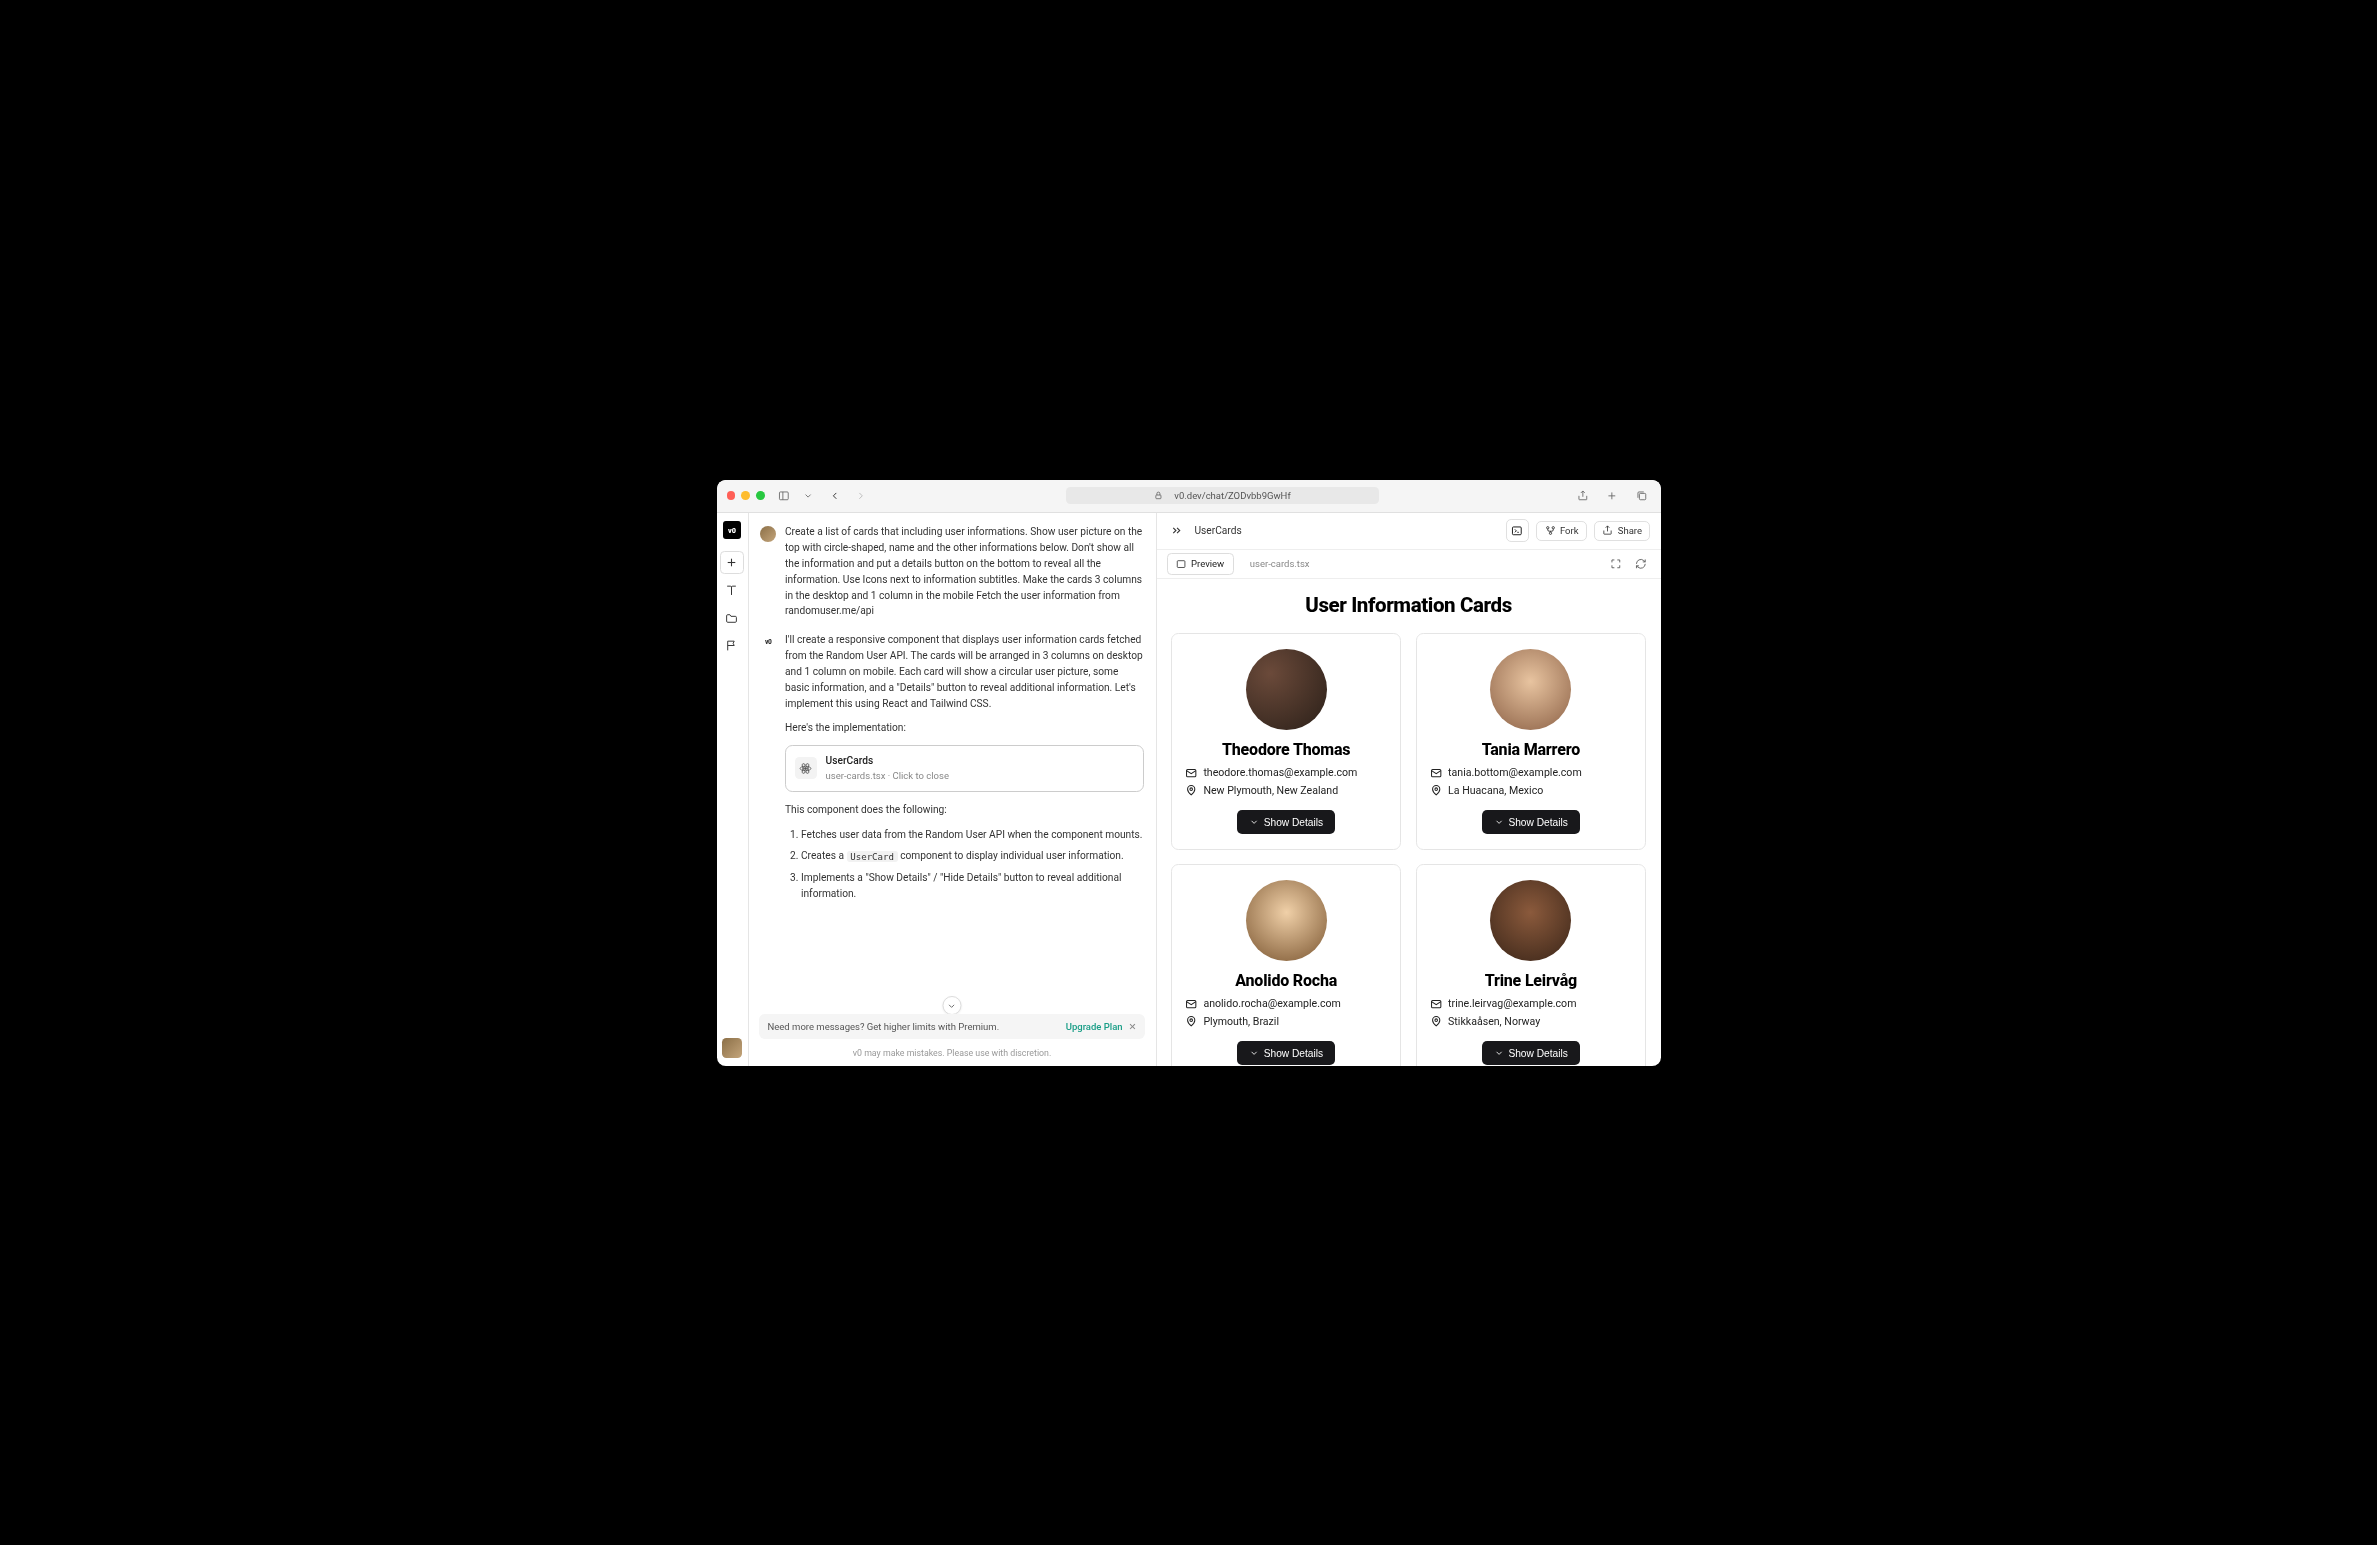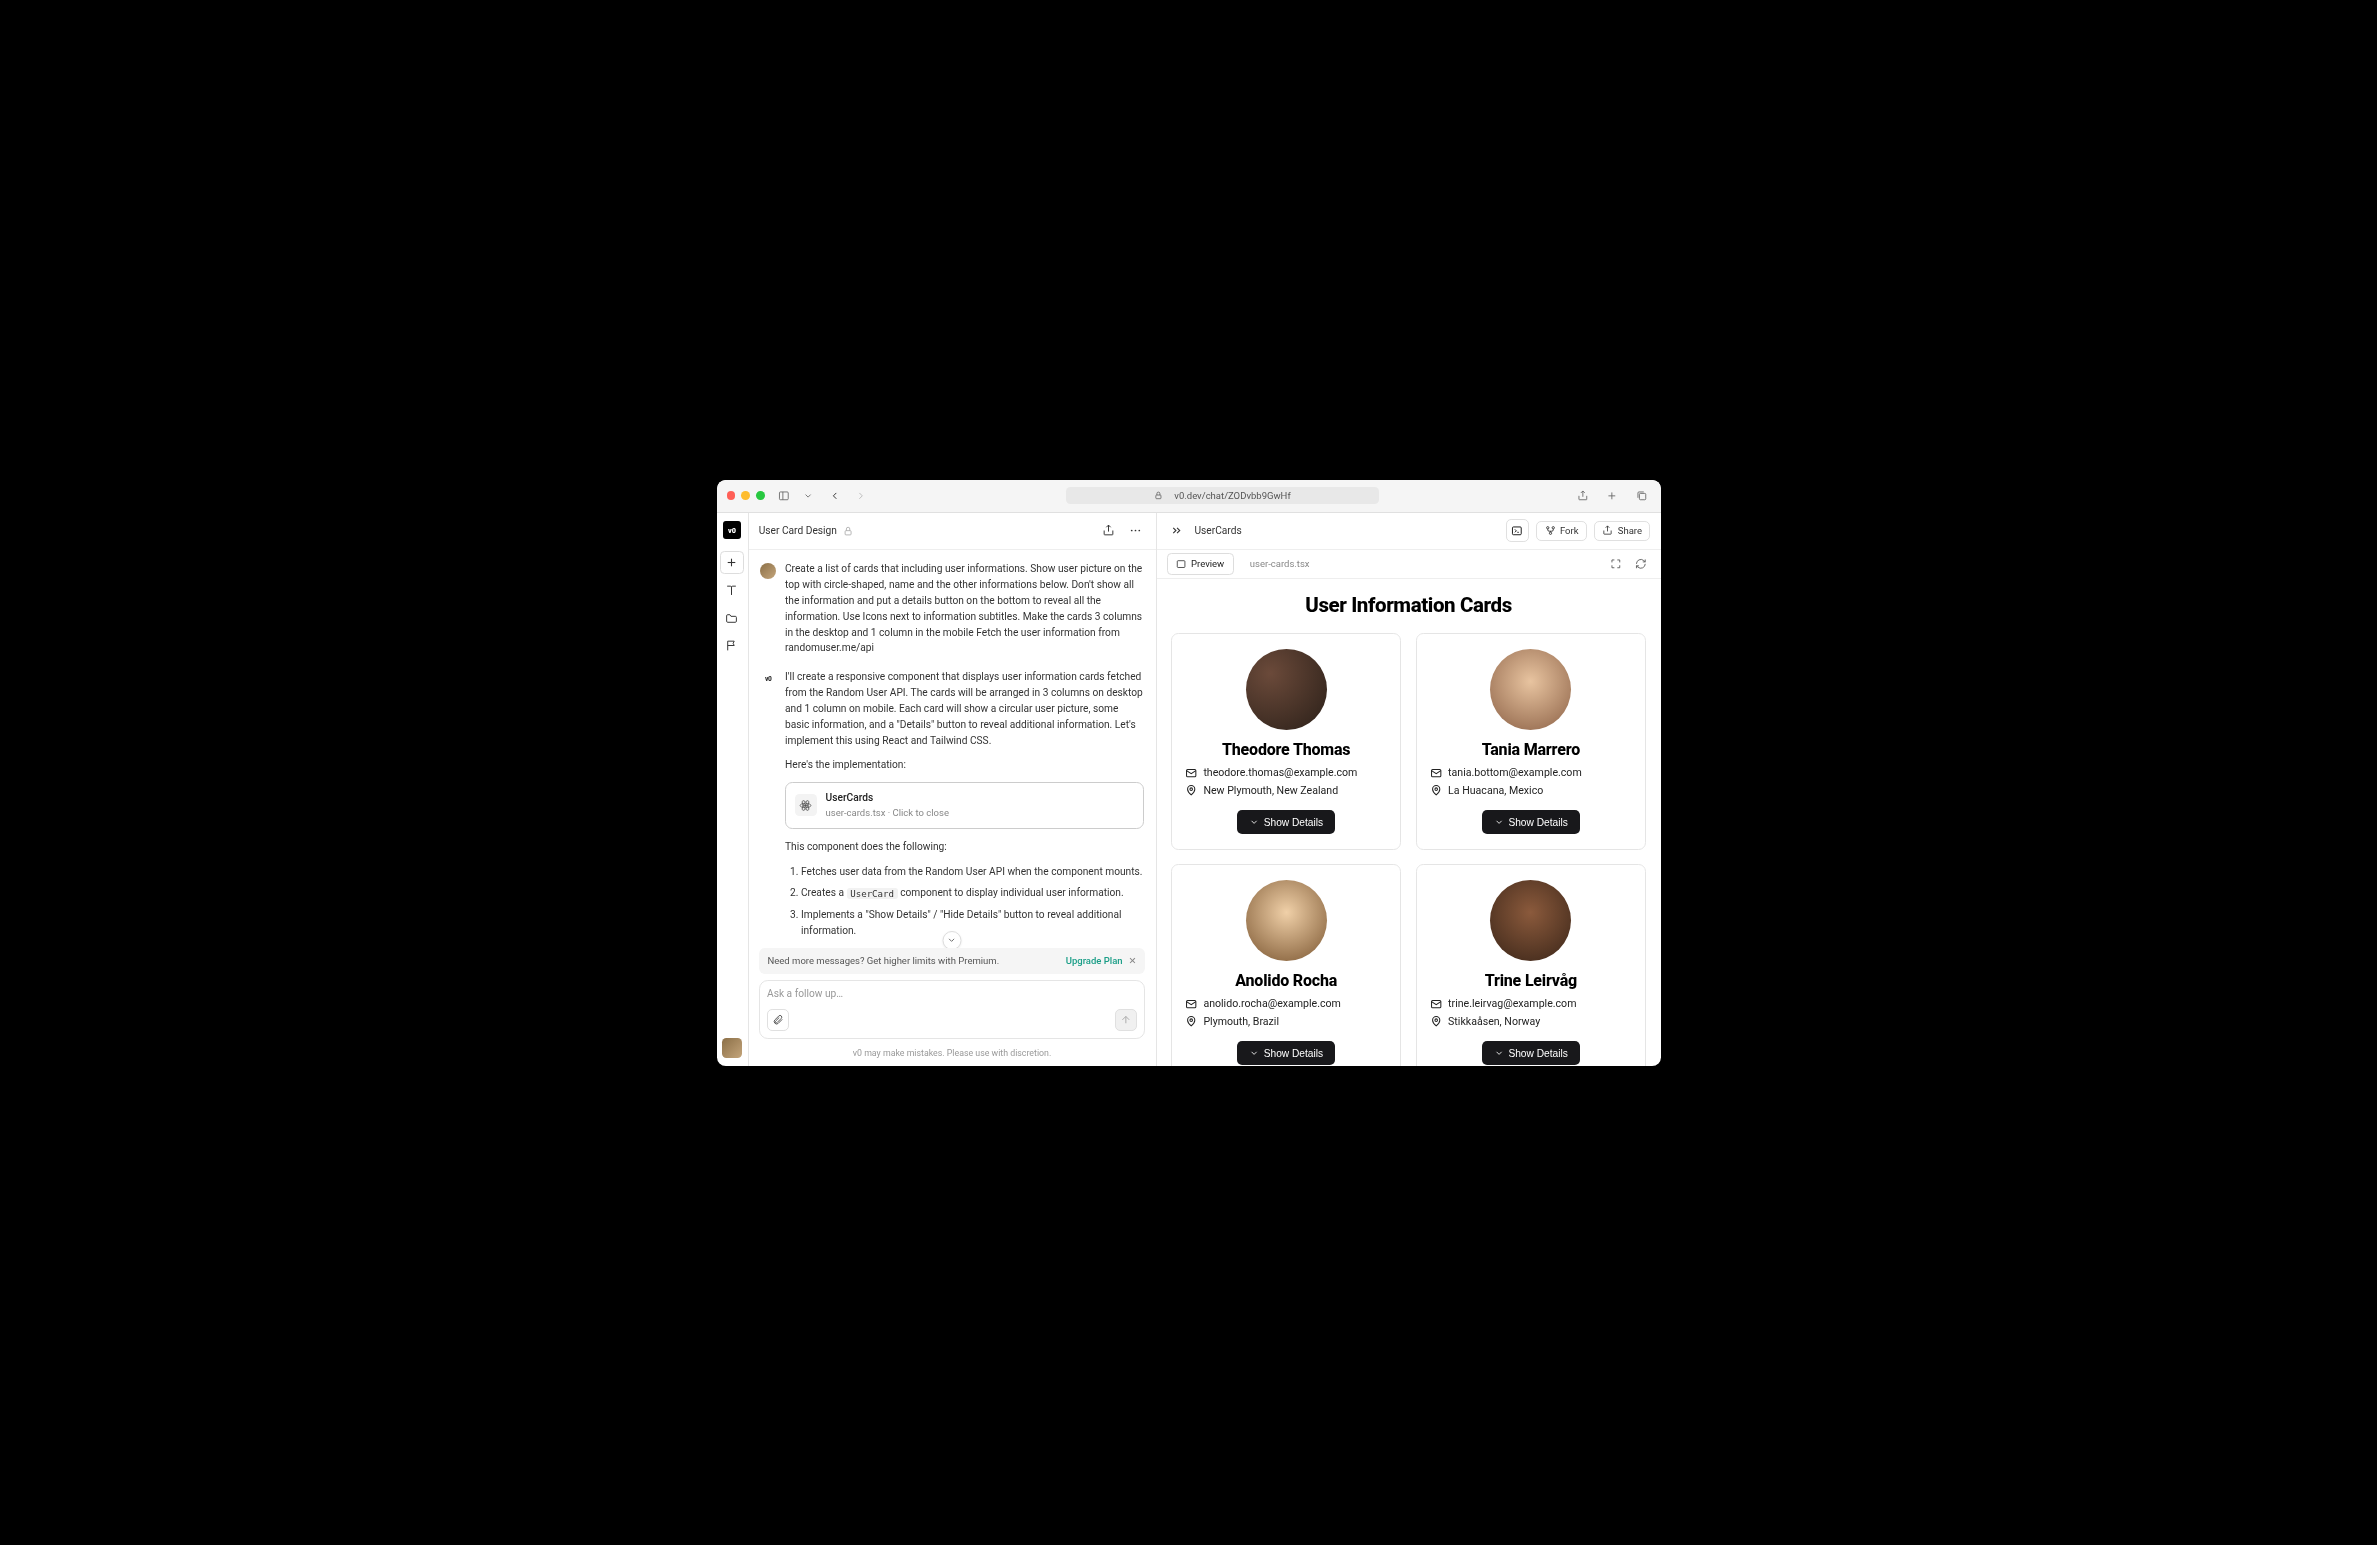--- a/index.html
+++ b/index.html
@@ -176,42 +176,20 @@
       <div class="nav-icon">
         <svg viewBox="0 0 24 24" fill="none" stroke="currentColor" stroke-width="1.8">
             <path d="M5 21V4"></path>
             <path d="M5 4h12l-2 4 2 4H5"></path>
           </svg>
       </div>
       <div class="avatar-small"></div>
     </div>
 
     <div class="chat-pane">
-      <div class="pane-header">
-        <span class="pane-title">User Card Design</span>
-        <svg width="10.2" height="10.2" viewBox="0 0 24 24" fill="none" stroke="#aaa" stroke-width="2">
-            <rect x="5" y="11" width="14" height="10" rx="2"></rect>
-            <path d="M8 11V7a4 4 0 0 1 8 0v4"></path>
-          </svg>
-        <div class="hdr-spacer"></div>
-        <div class="hdr-icon">
-          <svg viewBox="0 0 24 24" fill="none" stroke="currentColor" stroke-width="1.8">
-              <path d="M4 12v7a1 1 0 0 0 1 1h14a1 1 0 0 0 1-1v-7"></path>
-              <polyline points="16 6 12 2 8 6"></polyline>
-              <line x1="12" y1="2" x2="12" y2="14"></line>
-            </svg>
-        </div>
-        <div class="hdr-icon">
-          <svg viewBox="0 0 24 24" fill="currentColor">
-              <circle cx="5" cy="12" r="1.6"></circle>
-              <circle cx="12" cy="12" r="1.6"></circle>
-              <circle cx="19" cy="12" r="1.6"></circle>
-            </svg>
-        </div>
-      </div>
 
       <div class="chat-scroll-wrap">
       <div class="chat-scroll">
         <div class="msg">
           <div class="msg-avatar"></div>
           <div class="msg-body">
             <span>Create a list of cards that including user informations. Show user picture on the top with circle-shaped, name and the other informations below. Don't show all the information and put a details button on the bottom to reveal all the information. Use Icons next to information subtitles. Make the cards 3 columns in the desktop and 1 column in the mobile Fetch the user information from randomuser.me/api</span>
           </div>
         </div>
         <div class="msg">
@@ -251,36 +229,20 @@
         </div>
       </div>
       </div>
 
       <div class="premium-bar">
         <span>Need more messages? Get higher limits with Premium.</span>
         <a>Upgrade Plan</a>
         <span class="close">✕</span>
       </div>
 
-      <div class="input-row">
-        <div class="prompt">Ask a follow up…</div>
-        <div class="input-actions">
-          <div class="attach-btn">
-            <svg viewBox="0 0 24 24" fill="none" stroke="currentColor" stroke-width="2">
-                <path d="M21 11l-8.5 8.5a5 5 0 0 1-7-7L14 4a3.5 3.5 0 0 1 5 5l-8.5 8.5a2 2 0 0 1-3-3L15 7"></path>
-              </svg>
-          </div>
-          <div class="send-btn">
-            <svg viewBox="0 0 24 24" fill="none" stroke="currentColor" stroke-width="2">
-                <line x1="12" y1="19" x2="12" y2="5"></line>
-                <polyline points="5 12 12 5 19 12"></polyline>
-              </svg>
-          </div>
-        </div>
-      </div>
 
       <div class="disclaimer">v0 may make mistakes. Please use with discretion.</div>
     </div>
 
     <div class="preview-pane">
       <div class="preview-header">
         <div class="hdr-icon">
           <svg viewBox="0 0 24 24" fill="none" stroke="currentColor" stroke-width="2">
               <polyline points="13 17 18 12 13 7"></polyline>
               <polyline points="6 17 11 12 6 7"></polyline>

